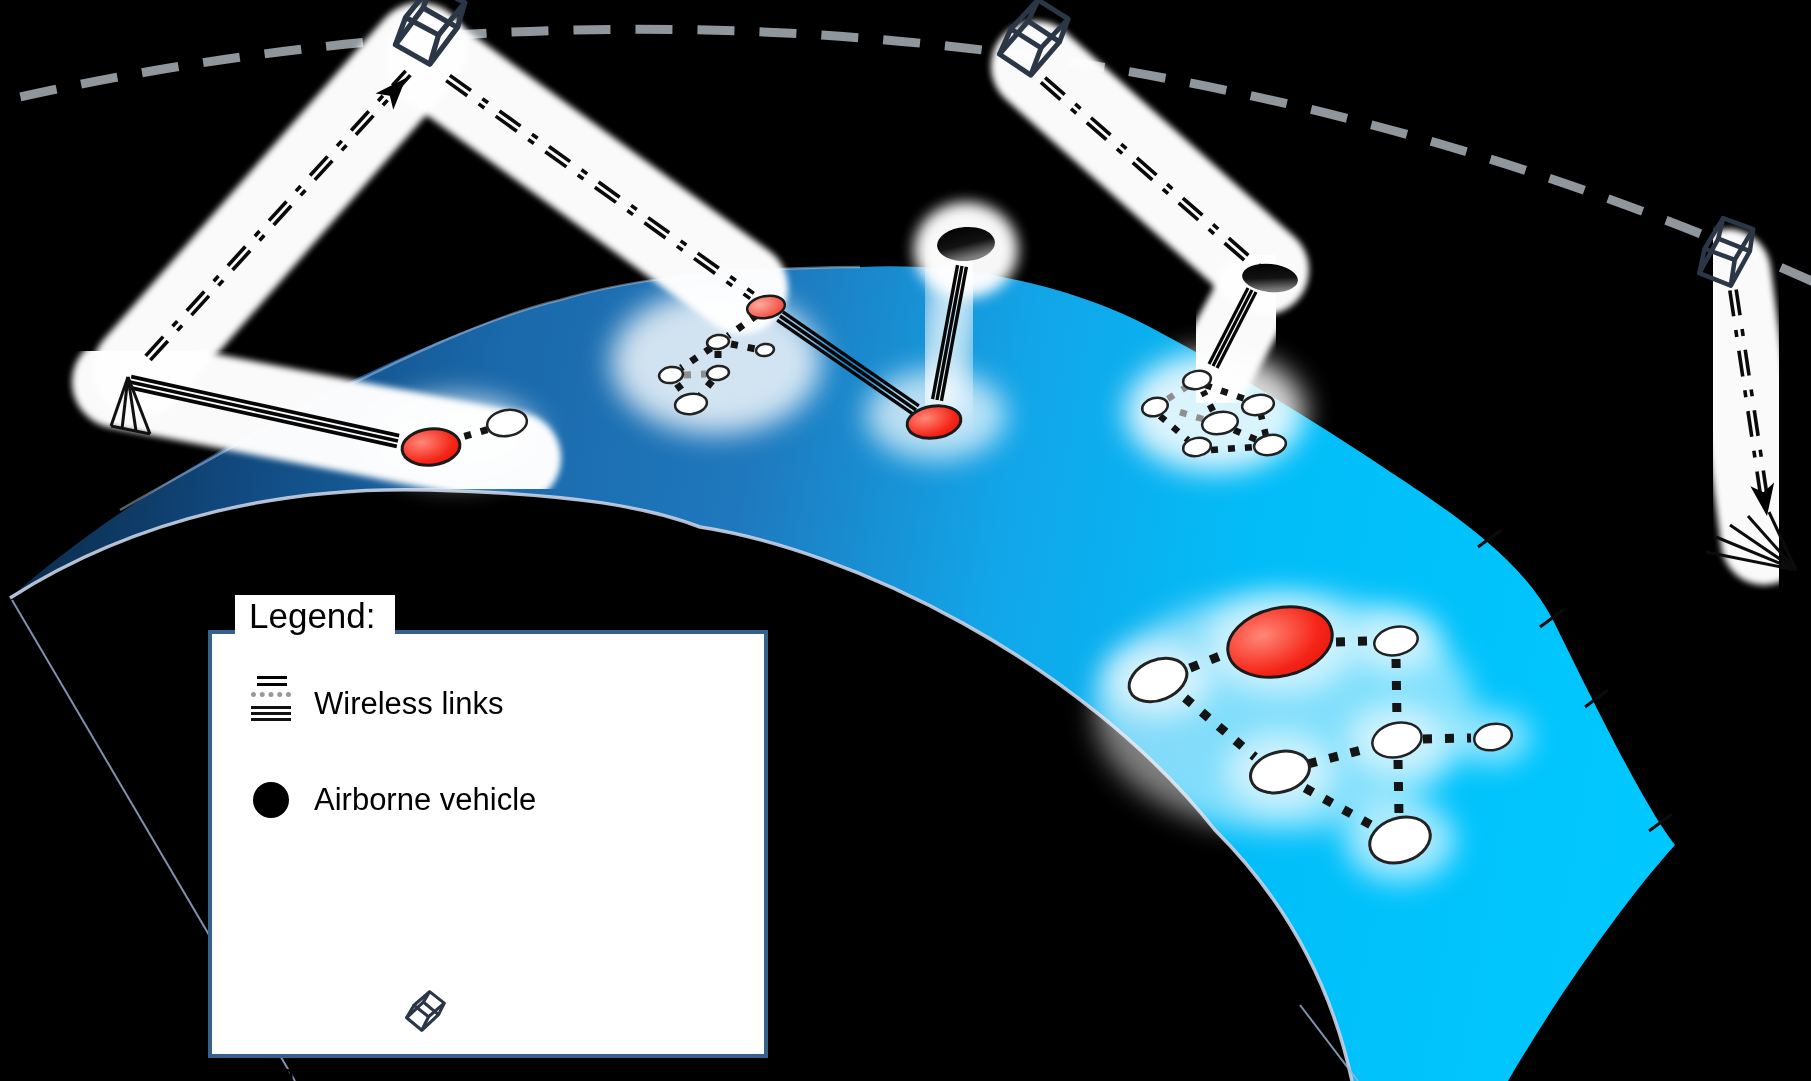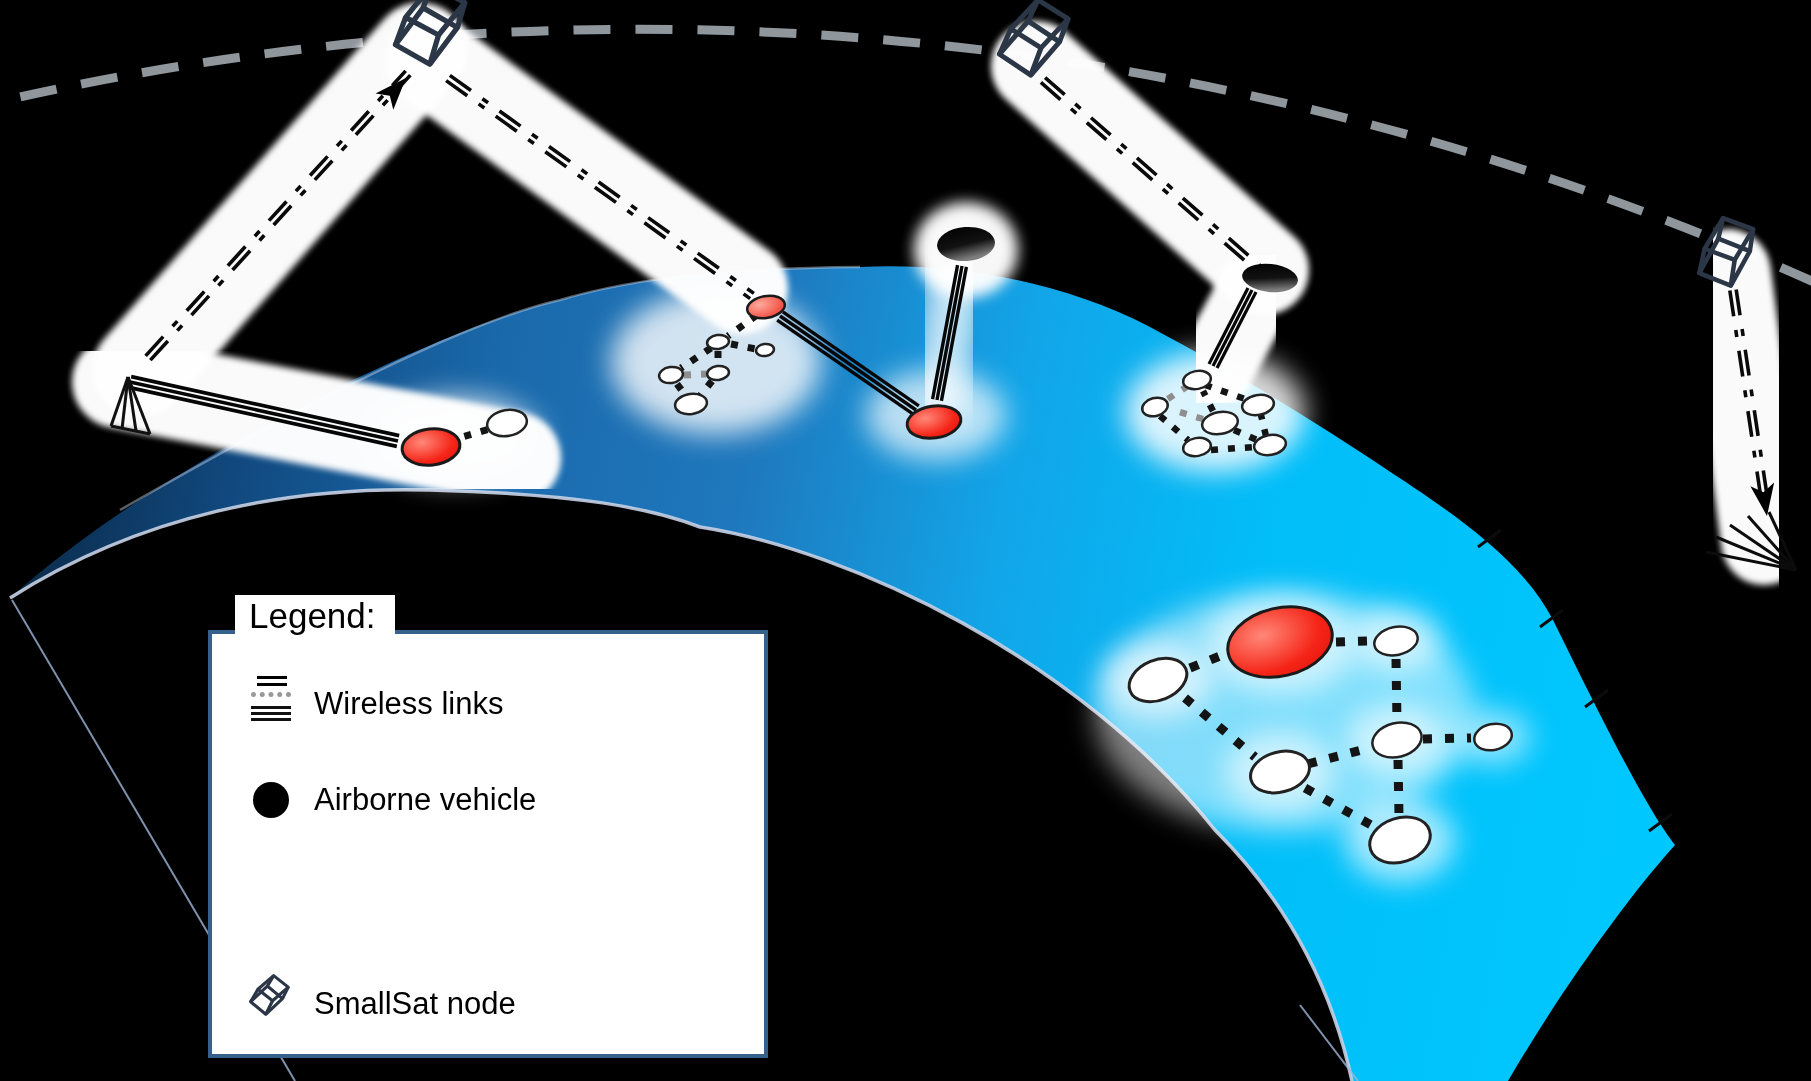--- a/index.html
+++ b/index.html
@@ -13,21 +13,21 @@
   #legend-title{position:absolute;left:14px;top:1px;font-size:35px;color:#000;white-space:nowrap;}
   #legend-box{position:absolute;left:208px;top:630px;width:560px;height:428px;background:#fff;
               border:4px solid #35618c;box-sizing:border-box;z-index:2;}
   .legend-row{position:absolute;left:36px;display:flex;align-items:flex-end;gap:20px;height:52px;}
   .legend-row .ic{width:46px;display:flex;justify-content:center;align-items:center;flex:0 0 46px;}
   .legend-row .lbl{font-size:31px;color:#000;white-space:nowrap;}
   .row-wireless{top:36px;}
   .row-airborne{top:112px;margin-top:20px;}
   .row-sensor{top:184px;}
   .row-manned{top:268px;}
-  .row-smallsat{top:336px;}
+  .row-smallsat{top:352px;flex-direction:column;}
   .dot{border-radius:50%;box-sizing:border-box;}
   .dot-airborne{width:36px;height:36px;background:#000;}
   .dot-sensor{width:36px;height:36px;background:#fff;border:3px solid #1a1a1a;}
   .dot-manned{width:38px;height:38px;background:#f01010;border:2px solid #550000;}
   
   .wl{width:40px;height:48px;position:relative;}
   .wl i{position:absolute;display:block;}
   .wl .a1{left:6px;top:2px;width:30px;height:3px;background:#000;}
   .wl .a2{left:6px;top:9px;width:30px;height:3px;background:#000;}
   .wl .b1{left:0;top:18px;width:40px;height:0;border-top:5px dotted #999;}

